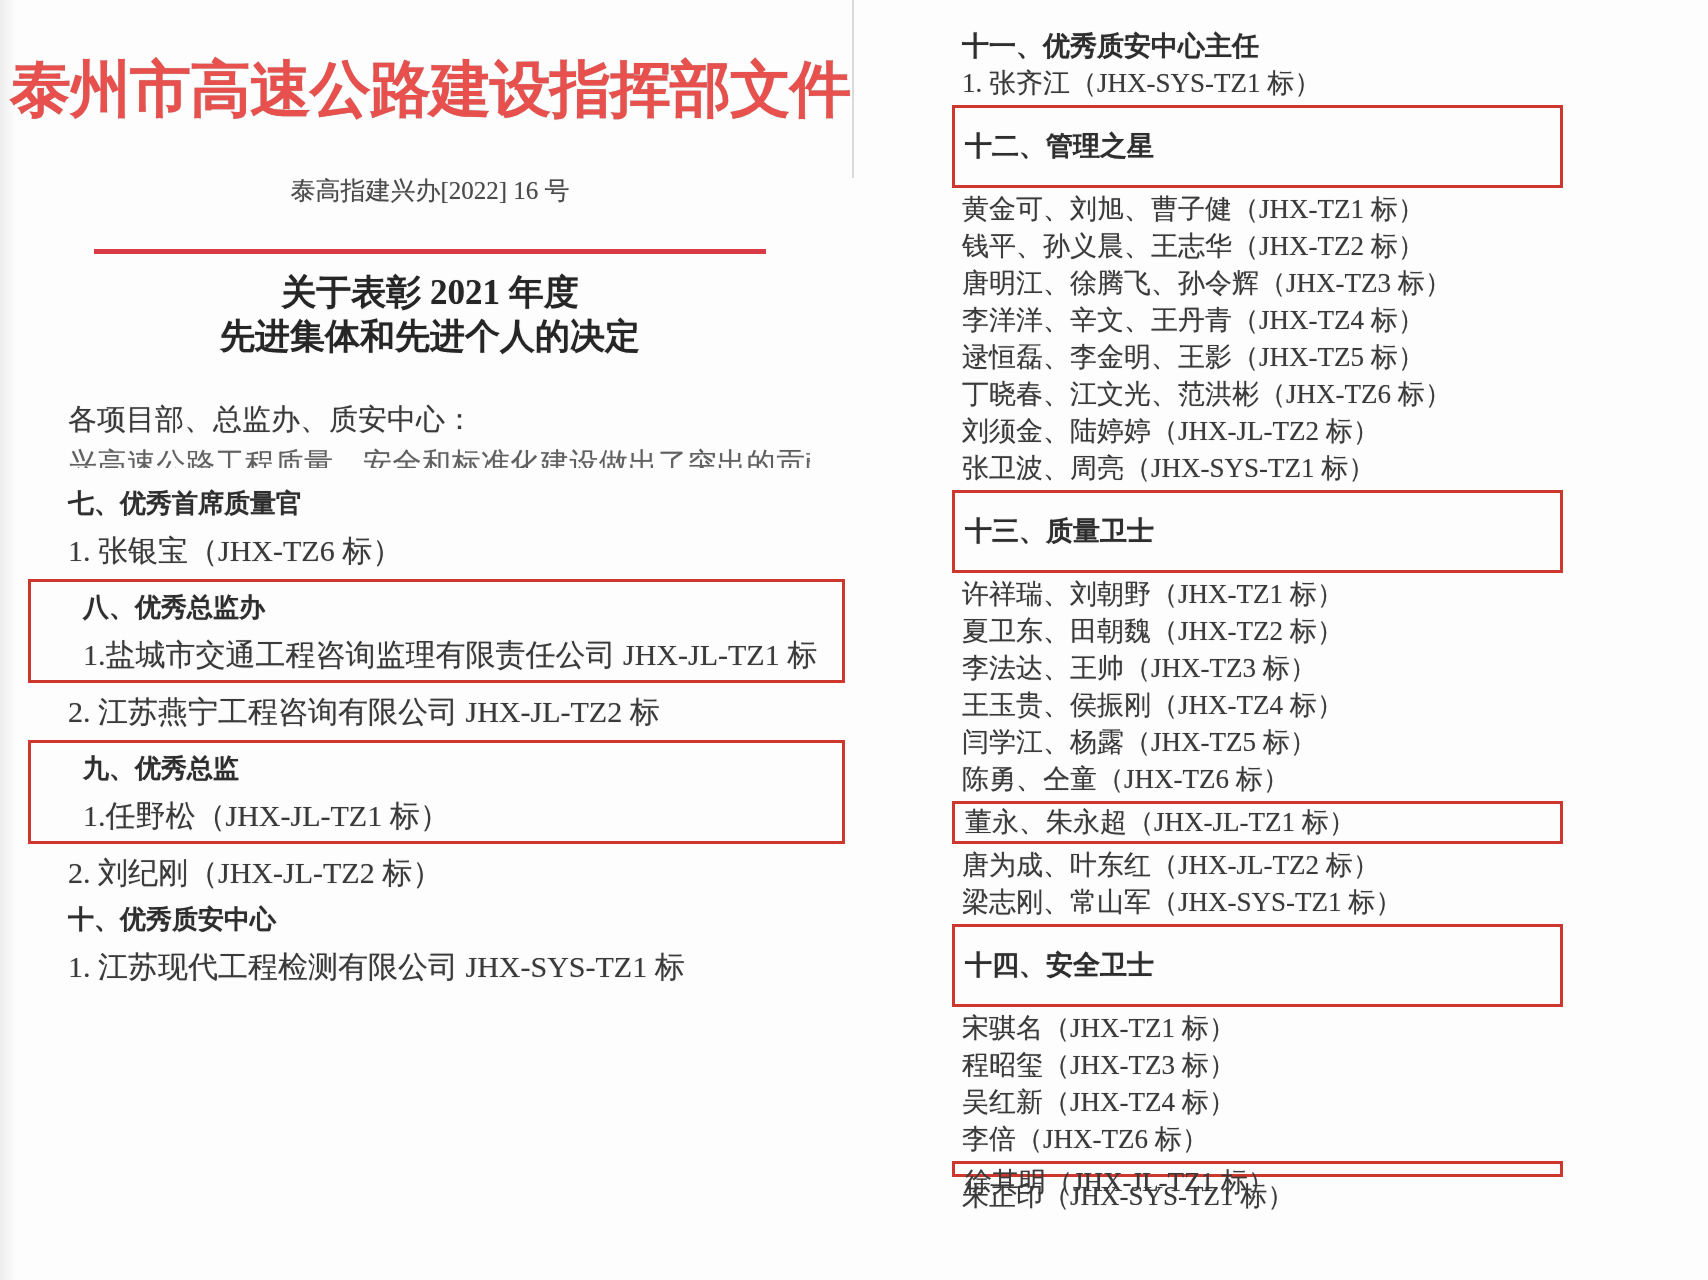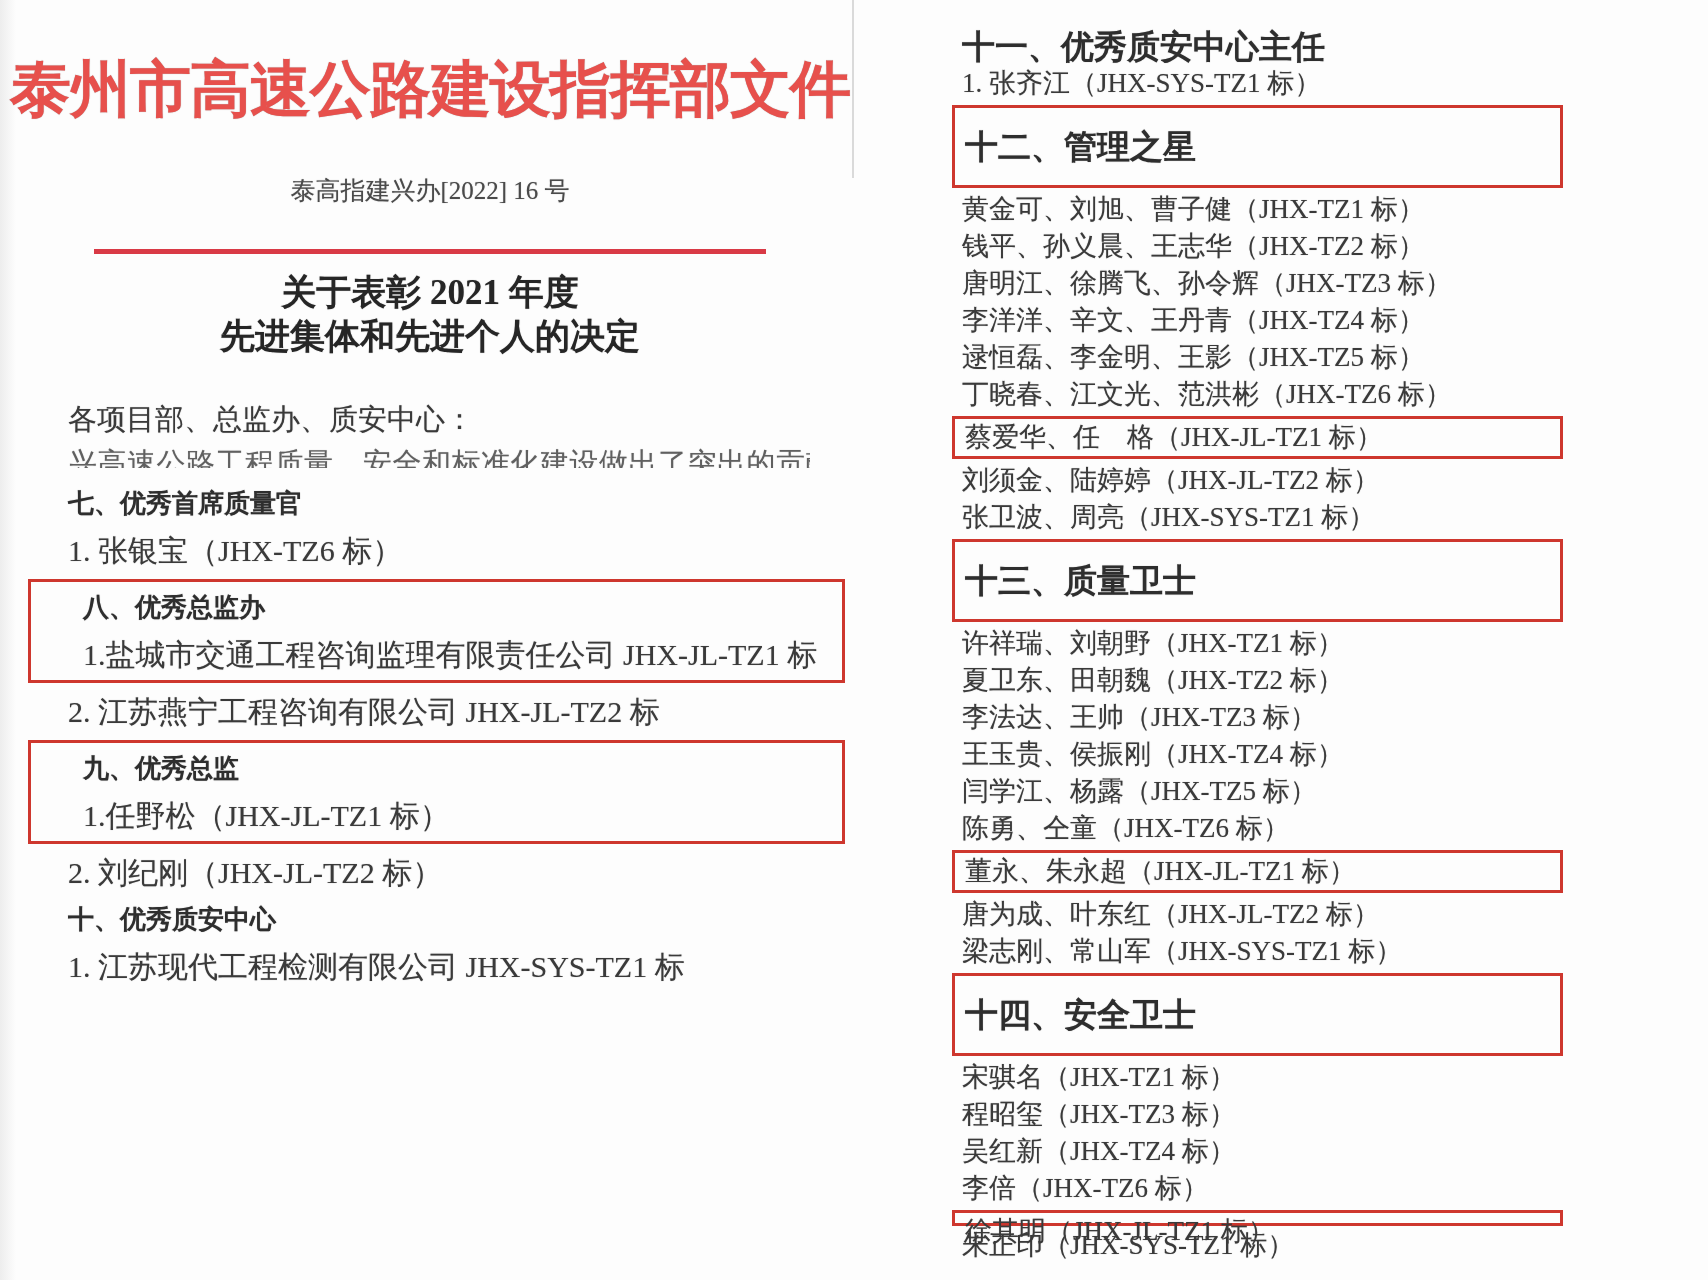--- a/index.html
+++ b/index.html
@@ -45,21 +45,21 @@
 
   .left-rows{margin:12px 15px 0 28px;width:817px;}
   .left-rows .row{padding-left:40px;font-size:30px;line-height:47px;white-space:nowrap;}
   .left-rows .row.h{font-family:"Liberation Sans","DejaVu Sans",sans-serif;font-weight:bold;font-size:26px;color:#2e2e2e;}
   .left-rows .redbox{border:3px solid var(--box-red);margin:5px 0;padding:2px 12px;}
 
   
   .right-col{position:absolute;left:952px;top:0;width:611px;}
   .right-rows{margin-top:28px;}
   .right-rows .row{padding-left:10px;font-size:27px;line-height:37px;white-space:nowrap;}
-  .right-rows .row.h{font-family:"Liberation Sans","DejaVu Sans",sans-serif;font-weight:bold;font-size:33px;color:#2e2e2e;}
+  .right-rows .row.h{font-family:"Liberation Sans","DejaVu Sans",sans-serif;font-weight:bold;font-size:27px;color:#2e2e2e;}
   .right-rows .redbox{border:3px solid var(--box-red);margin:3px 0;}
   .right-rows .redbox.hbox{padding:20px 0;}
   .right-rows .redbox.strike{height:16px;overflow:visible;margin-bottom:1px;}
 </style>
 </head>
 <body>
 
 <div class="seam"></div>
 
 <div class="left-page">
@@ -98,23 +98,20 @@
       <div class="row i">1.  张齐江（JHX-SYS-TZ1 标）</div>
       <div class="redbox hbox">
         <div class="row h">十二、管理之星</div>
       </div>
       <div class="row i">黄金可、刘旭、曹子健（JHX-TZ1 标）</div>
       <div class="row i">钱平、孙义晨、王志华（JHX-TZ2 标）</div>
       <div class="row i">唐明江、徐腾飞、孙令辉（JHX-TZ3 标）</div>
       <div class="row i">李洋洋、辛文、王丹青（JHX-TZ4 标）</div>
       <div class="row i">逯恒磊、李金明、王影（JHX-TZ5 标）</div>
       <div class="row i">丁晓春、江文光、范洪彬（JHX-TZ6 标）</div>
-      <div class="redbox">
-        <div class="row i">蔡爱华、任　格（JHX-JL-TZ1 标）</div>
-      </div>
       <div class="row i">刘须金、陆婷婷（JHX-JL-TZ2 标）</div>
       <div class="row i">张卫波、周亮（JHX-SYS-TZ1 标）</div>
       <div class="redbox hbox">
         <div class="row h">十三、质量卫士</div>
       </div>
       <div class="row i">许祥瑞、刘朝野（JHX-TZ1 标）</div>
       <div class="row i">夏卫东、田朝魏（JHX-TZ2 标）</div>
       <div class="row i">李法达、王帅（JHX-TZ3 标）</div>
       <div class="row i">王玉贵、侯振刚（JHX-TZ4 标）</div>
       <div class="row i">闫学江、杨露（JHX-TZ5 标）</div>

